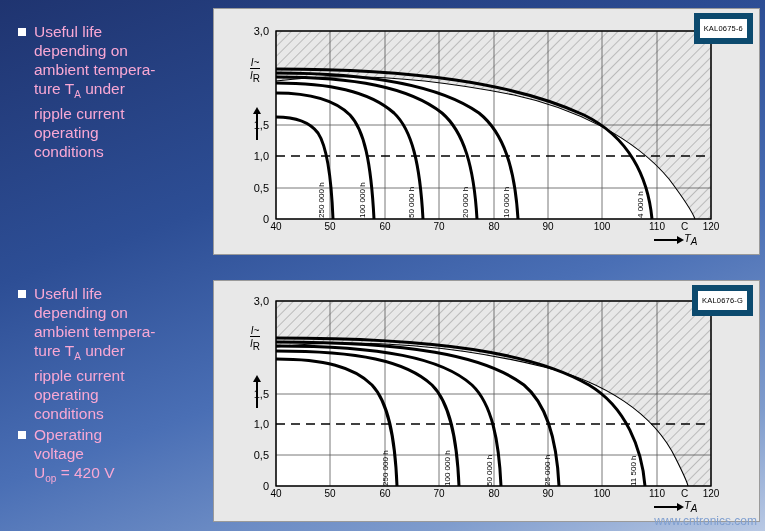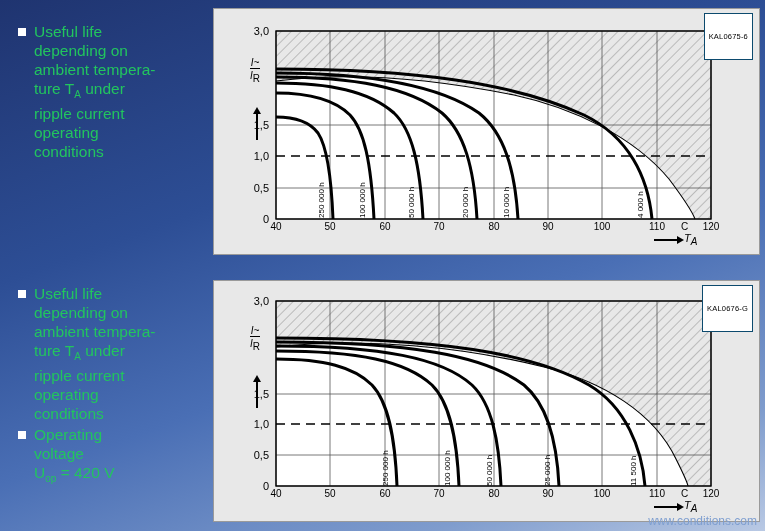--- a/index.html
+++ b/index.html
@@ -19,21 +19,21 @@
     position:absolute;
     left:0;width:765px;
   }
   .panel-top{top:0;height:268px;}
   .panel-bottom{top:268px;height:263px;}
 
   .bullets{
     position:absolute;
     left:18px;
     width:190px;
-    color:#22c55e;
+    color:#f9a8d4;
     font-size:15.5px;
     line-height:19px;
   }
   .bullet{
     display:flex;
     margin-bottom:2px;
   }
   .bullet .sq{
     width:8px;height:8px;background:#ffffff;
     margin-right:8px;margin-top:6px;flex:0 0 8px;
@@ -44,22 +44,22 @@
   .chartbox{
     position:absolute;
     background:#e8e8e8;
     border:1px solid #9a9a9a;
   }
   .code{
     position:absolute;
     right:6px;top:4px;
     font-size:7.5px;
     background:#ffffff;
-    border:1px solid #0c4a6e;
-    padding:18px 4px;
+    border:6px solid #0c4a6e;
+    padding:5px 4px;
     color:#000;
     letter-spacing:0.2px;
   }
   .axis-ylabel{
     position:absolute;
     font-size:10px;color:#000;
     text-align:center;
     line-height:11px;
   }
   .axis-xlabel{
@@ -275,13 +275,13 @@
     <div class="unit-c" style="left:467px;top:207px;">C</div>
 
     <div class="curvelabel" style="left:176px;top:196px;">250 000 h</div>
     <div class="curvelabel" style="left:238px;top:196px;">100 000 h</div>
     <div class="curvelabel" style="left:280px;top:196px;">50 000 h</div>
     <div class="curvelabel" style="left:338px;top:196px;">25 000 h</div>
     <div class="curvelabel" style="left:424px;top:196px;">11 500 h</div>
   </div>
 </div>
 
-<div class="watermark">www.conditions.com</div>
+<div class="watermark">www.cntronics.com</div>
 
 </body></html>

